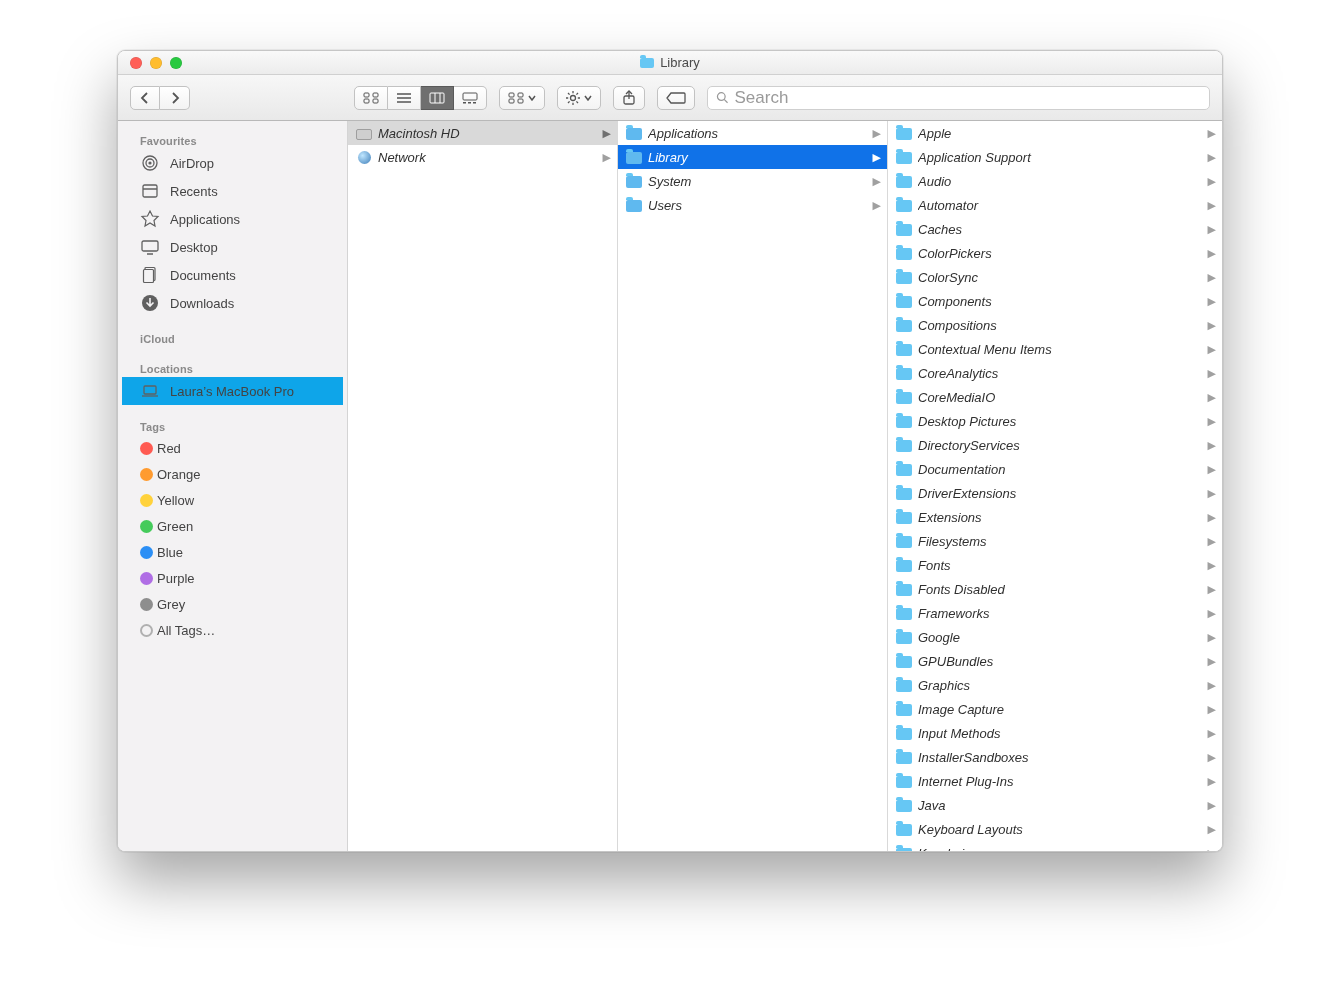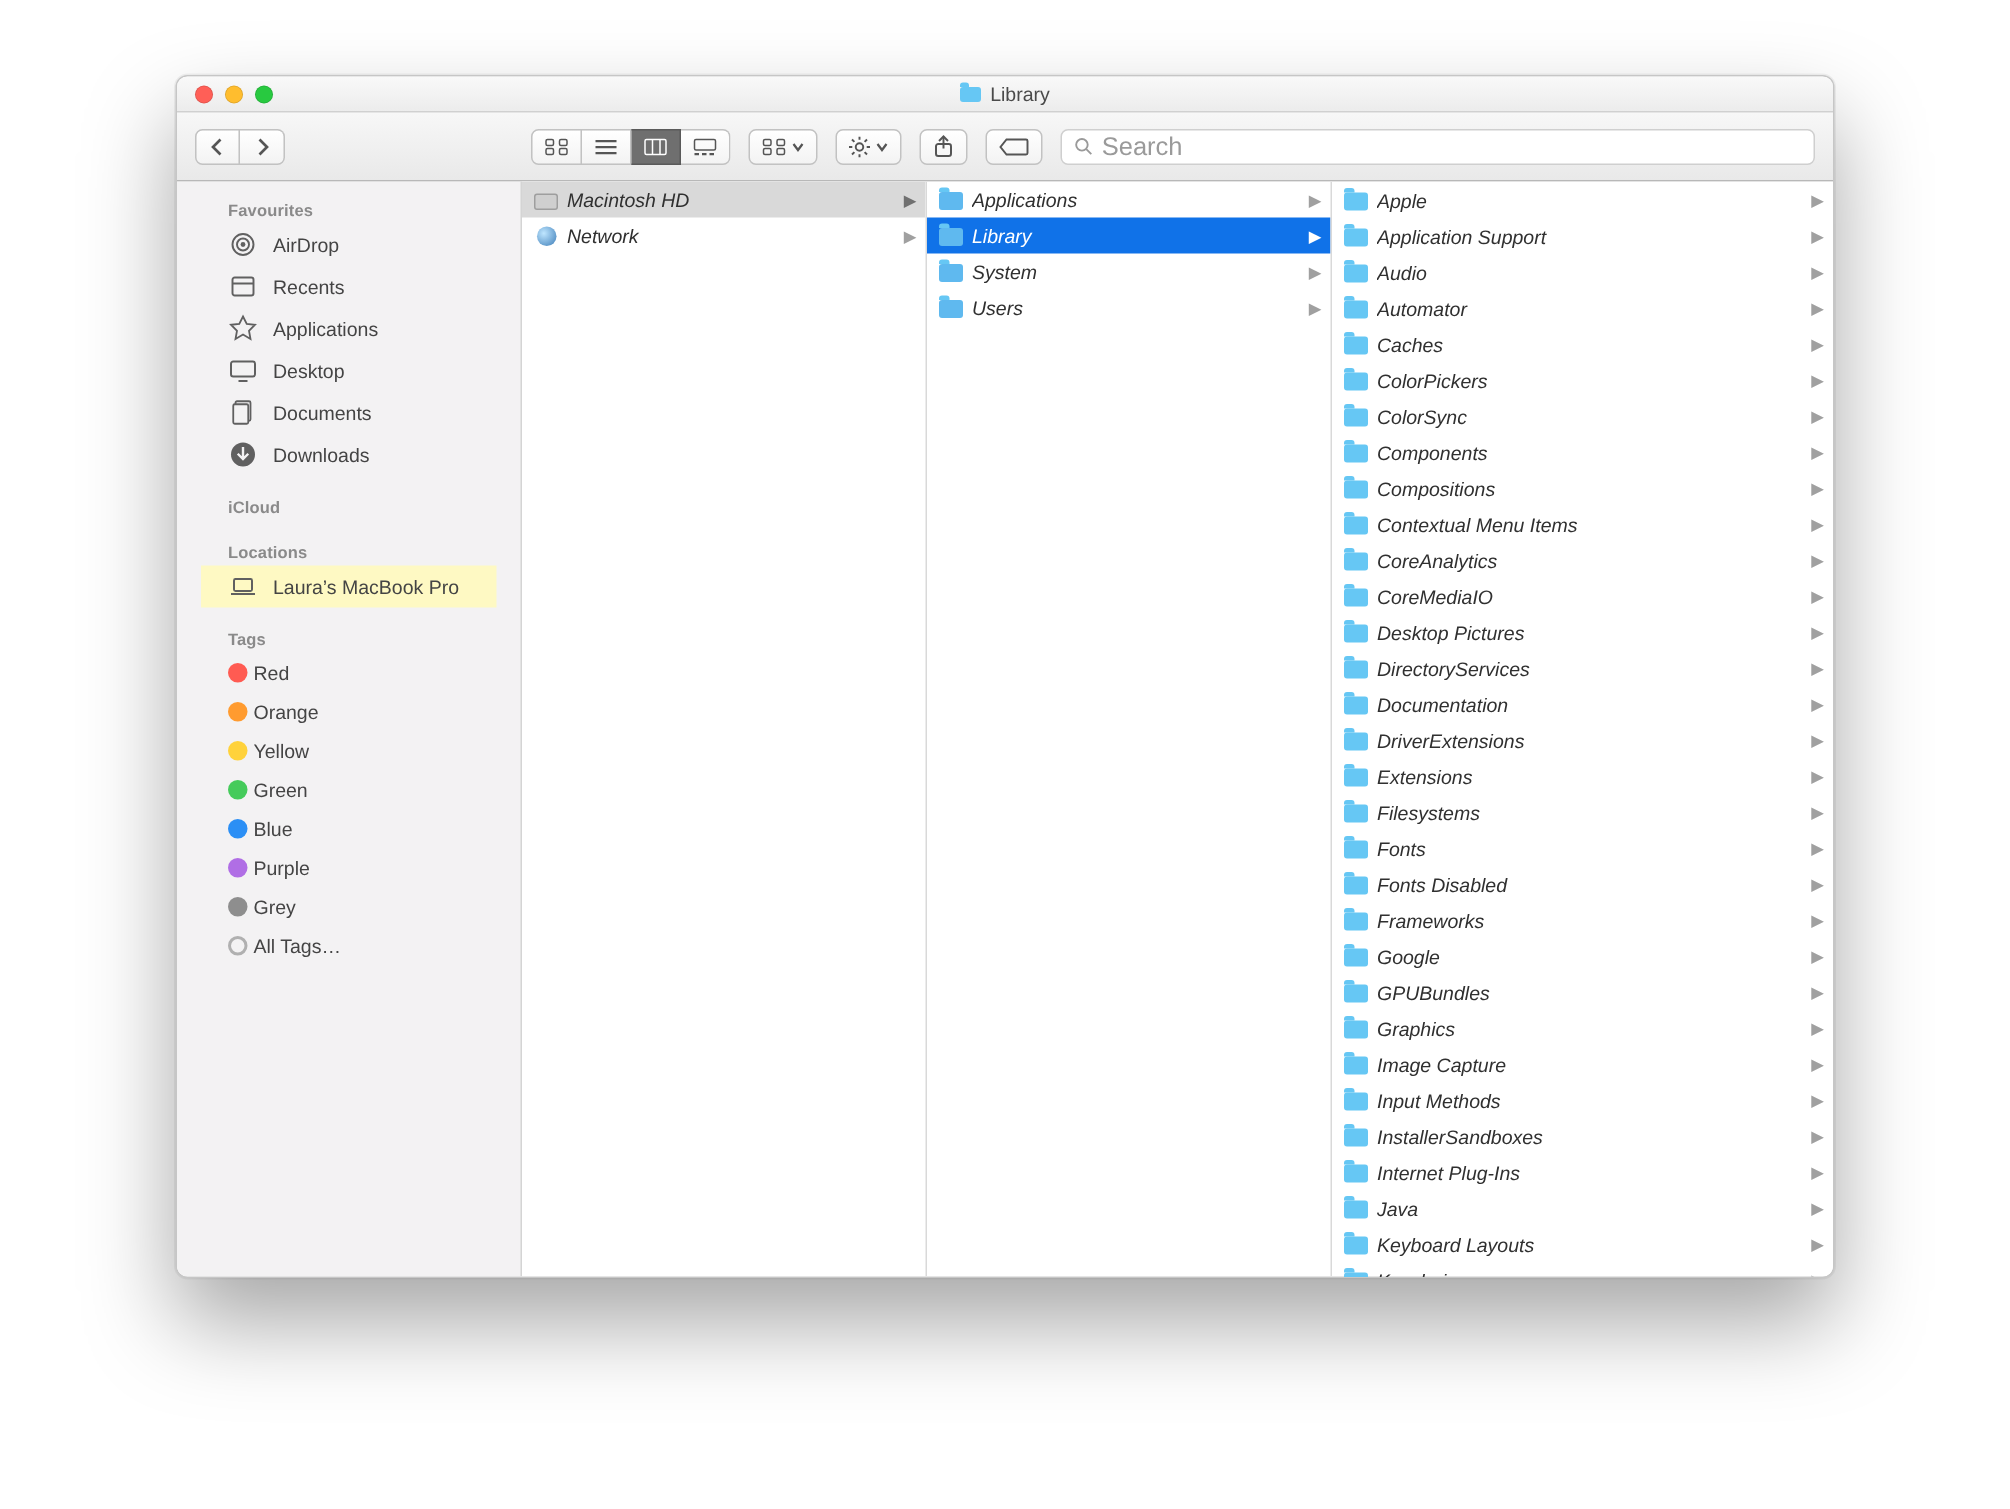--- a/index.html
+++ b/index.html
@@ -58,29 +58,29 @@
   }
   .search input { border:none; outline:none; background:transparent; font-size:17px; color:#737373; width:100%; }
   .search input::placeholder { color:#9a9a9a; }
 
   
   .body { flex:1; display:flex; overflow:hidden; }
 
   
   .sidebar {
     width:230px; background:#f3f2f3; border-right:1px solid #d4d4d4;
-    padding:10px 16px; overflow:auto; font-size:13px;
+    padding:10px 4px; overflow:auto; font-size:13px;
   }
   .sb-section { margin-bottom:12px; }
   .sb-heading { color:#8a8a8a; font-size:11px; font-weight:600; padding:4px 18px 2px; letter-spacing:0.01em; }
   .sb-item {
     display:flex; align-items:center; gap:10px; padding:4px 18px; color:#444; height:28px;
     white-space:nowrap;
   }
-  .sb-item.selected { background:#fef9c3; }
+  .sb-item.selected { background:#0ea5e9; }
   .sb-icon { width:20px; height:20px; display:flex; align-items:center; justify-content:center; color:#606060; }
   .sb-icon svg { display:block; }
   .sb-row { display:flex; align-items:center; gap:4px; padding:4px 18px; height:26px; color:#444; }
   .tag { width:13px; height:13px; border-radius:50%; }
   .tag.ring { width:13px; height:13px; border:2px solid #b0b0b0; background:transparent; box-sizing:border-box; }
 
   
   .columns { flex:1; display:flex; background:#fff; overflow:hidden; }
   .col { width:270px; border-right:1px solid #d9d9d9; overflow-y:auto; }
   .col:last-child { border-right:none; flex:1; }

